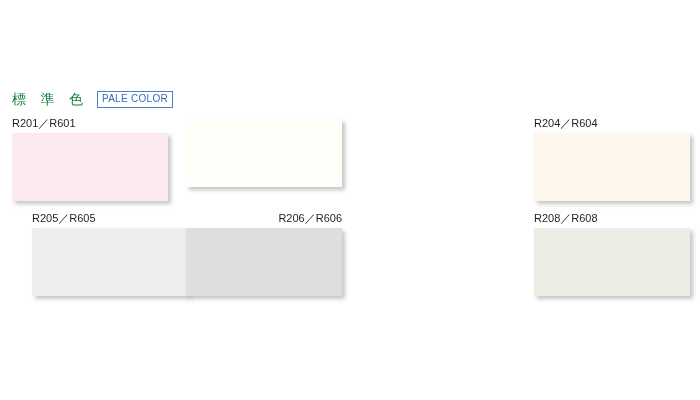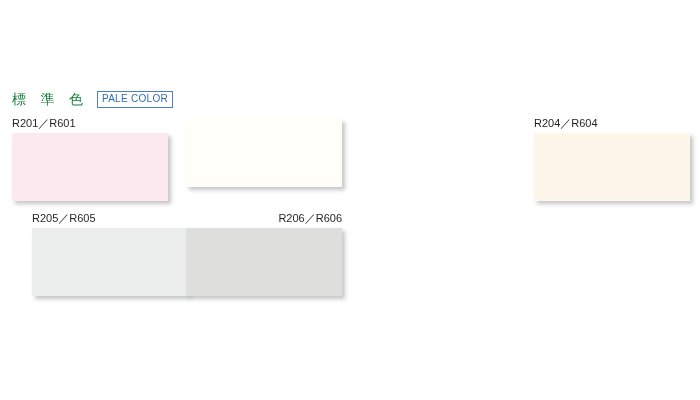--- a/index.html
+++ b/index.html
@@ -104,15 +104,19 @@
         <div class="swatch-chip" style="background: rgb(253, 246, 234); margin-top: 1px;"></div>
       </div>
       <div class="swatch-cell" style="left: 20px; top: 213px; margin-left: 12px;">
         <div class="swatch-label">R205／R605</div>
         <div class="swatch-chip" style="background: rgb(236, 237, 237); margin-top: 1px;"></div>
       </div>
       <div class="swatch-cell" style="left: 186px; top: 213px; text-align: right;">
         <div class="swatch-label">R206／R606</div>
         <div class="swatch-chip" style="background: rgb(222, 222, 220); margin-top: 1px;"></div>
       </div>
+      <div class="swatch-cell" style="left: 534px; top: 213px;">
+        <div class="swatch-label">R208／R608</div>
+        <div class="swatch-chip" style="background: rgb(237, 237, 230); margin-top: 1px;"></div>
+      </div>
     </div>
 
 </div>
 
 </body></html>

